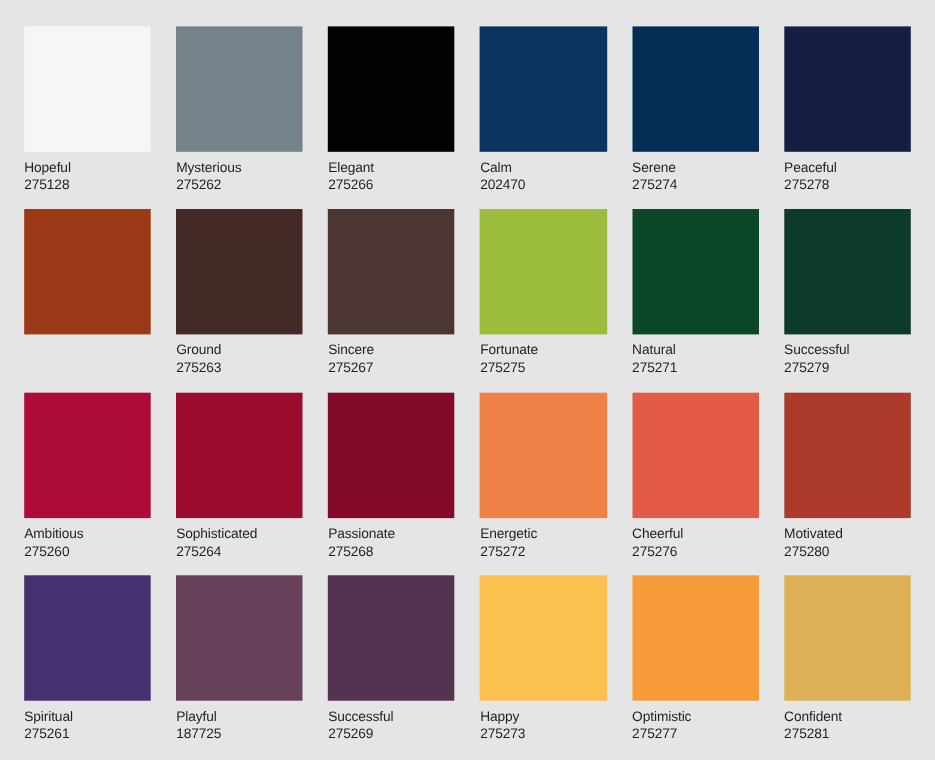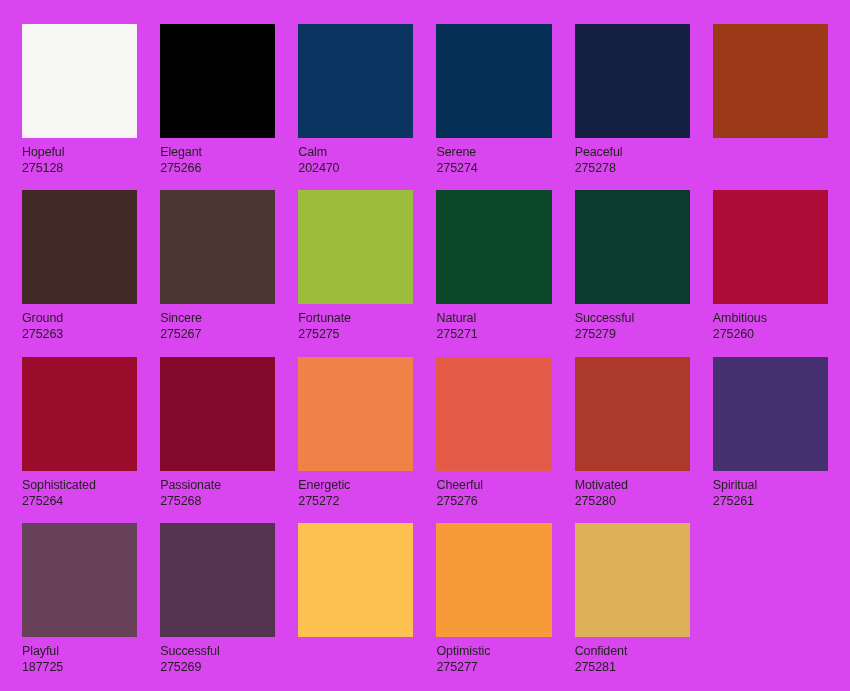--- a/index.html
+++ b/index.html
@@ -51,29 +51,36 @@
     display: block;
     font-size: 12.5px;
     color: #231f20;
     letter-spacing: -0.1px;
     white-space: nowrap;
   }
 </style>
 </head>
 <body>
 
-<div id="palette-grid" style="background: #d946ef; grid-template-columns: repeat(6, 1fr); grid-template-rows: repeat(4, 1fr);">
+<div id="palette-grid" style="background: #e5e5e5; grid-template-columns: repeat(6, 1fr); grid-template-rows: repeat(4, 1fr);">
     <div class="swatch-cell">
       <div class="swatch-chip" style="background-color: rgb(246, 246, 244);"></div>
       <div class="swatch-meta">
         <span class="swatch-name" style="color: rgb(35, 31, 32);">Hopeful</span>
         <span class="swatch-code" style="color: rgb(35, 31, 32);">275128</span>
       </div>
     </div>
     <div class="swatch-cell">
+      <div class="swatch-chip" style="background-color: rgb(117, 131, 139);"></div>
+      <div class="swatch-meta">
+        <span class="swatch-name" style="color: rgb(35, 31, 32);">Mysterious</span>
+        <span class="swatch-code" style="color: rgb(35, 31, 32);">275262</span>
+      </div>
+    </div>
+    <div class="swatch-cell">
       <div class="swatch-chip" style="background-color: rgb(2, 2, 3);"></div>
       <div class="swatch-meta">
         <span class="swatch-name" style="color: rgb(35, 31, 32);">Elegant</span>
         <span class="swatch-code" style="color: rgb(35, 31, 32);">275266</span>
       </div>
     </div>
     <div class="swatch-cell">
       <div class="swatch-chip" style="background-color: rgb(11, 53, 96);"></div>
       <div class="swatch-meta">
         <span class="swatch-name" style="color: rgb(35, 31, 32);">Calm</span>
@@ -190,20 +197,24 @@
     </div>
     <div class="swatch-cell">
       <div class="swatch-chip" style="background-color: rgb(83, 51, 80);"></div>
       <div class="swatch-meta">
         <span class="swatch-name" style="color: rgb(35, 31, 32);">Successful</span>
         <span class="swatch-code" style="color: rgb(35, 31, 32);">275269</span>
       </div>
     </div>
     <div class="swatch-cell">
       <div class="swatch-chip" style="background-color: rgb(253, 193, 79);"></div>
+      <div class="swatch-meta">
+        <span class="swatch-name" style="color: rgb(35, 31, 32);">Happy</span>
+        <span class="swatch-code" style="color: rgb(35, 31, 32);">275273</span>
+      </div>
     </div>
     <div class="swatch-cell">
       <div class="swatch-chip" style="background-color: rgb(247, 155, 56);"></div>
       <div class="swatch-meta">
         <span class="swatch-name" style="color: rgb(35, 31, 32);">Optimistic</span>
         <span class="swatch-code" style="color: rgb(35, 31, 32);">275277</span>
       </div>
     </div>
     <div class="swatch-cell">
       <div class="swatch-chip" style="background-color: rgb(221, 178, 87);"></div>

